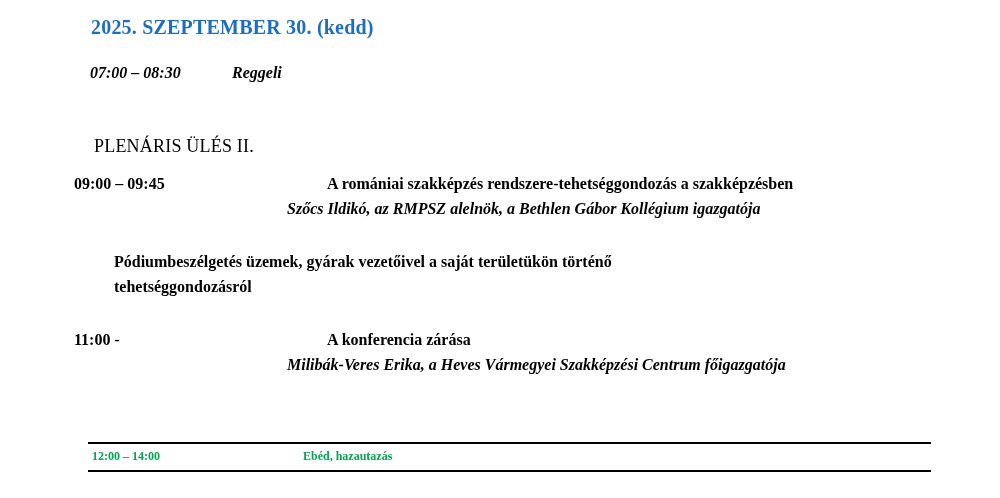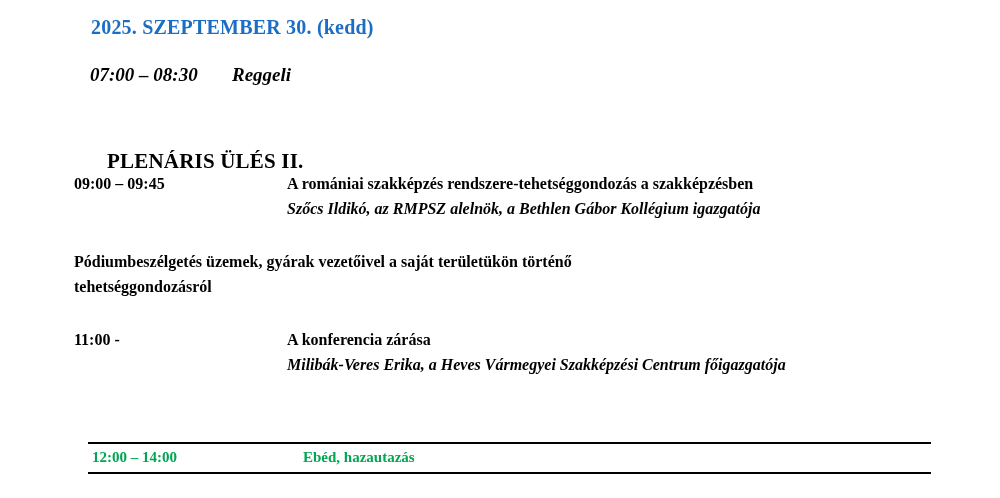--- a/index.html
+++ b/index.html
@@ -16,51 +16,51 @@
     position: absolute; left: 91px; top: 16px;
     font-size: 20px; font-weight: bold;
     color: var(--title-blue, #1B6EC4);
     letter-spacing: 0.2px;
     margin: 0;
   }
 
   .breakfast-row {
     position: absolute; left: 90px; top: 64px;
     display: flex;
-    font-size: 19px; font-weight: bold; font-style: italic;
+    font-size: 16px; font-weight: bold; font-style: italic;
   }
   .breakfast-row .time { width: 142px; }
 
   .plenary-heading {
     position: absolute; left: 90px; top: 132px;
-    font-size: 21px; font-weight: bold;
+    font-size: 18px; font-weight: normal;
     letter-spacing: 0.2px;
-    margin: 17px;
+    margin: 4px;
   }
 
   .rows { position: absolute; left: 74px; top: 171px; width: 880px; }
   .row { display: flex; margin-bottom: 28px; }
   .row .time {
     width: 213px; flex: 0 0 213px;
     font-size: 16px; font-weight: bold; line-height: 25px;
   }
   .row .desc { flex: 1; font-size: 16px; line-height: 25px; }
   .row .line { white-space: nowrap; }
 
-  .seg-bold { font-weight: bold; }
+  .seg-bold { font-weight: bold; margin-left: 40px; }
   .seg-bolditalic { font-weight: bold; font-style: italic; }
   .seg-italic { font-style: italic; font-weight: bold; }
 
   .lunch-section {
     position: absolute; left: 88px; top: 442px; width: 843px;
     border-top: 2px solid var(--rule-black, #000);
     border-bottom: 2px solid var(--rule-black, #000);
     display: flex;
     padding: 5px 0 6px 0;
-    font-size: 15px; font-weight: bold;
+    font-size: 12px; font-weight: bold;
     color: var(--lunch-green, #00A651);
   }
   .lunch-section .time { width: 211px; flex: 0 0 211px; margin-left: 4px; }
 </style>
 </head>
 <body>
 
 <div class="doc">
 
   <h1 class="date-title">2025. SZEPTEMBER 30. (kedd)</h1>

